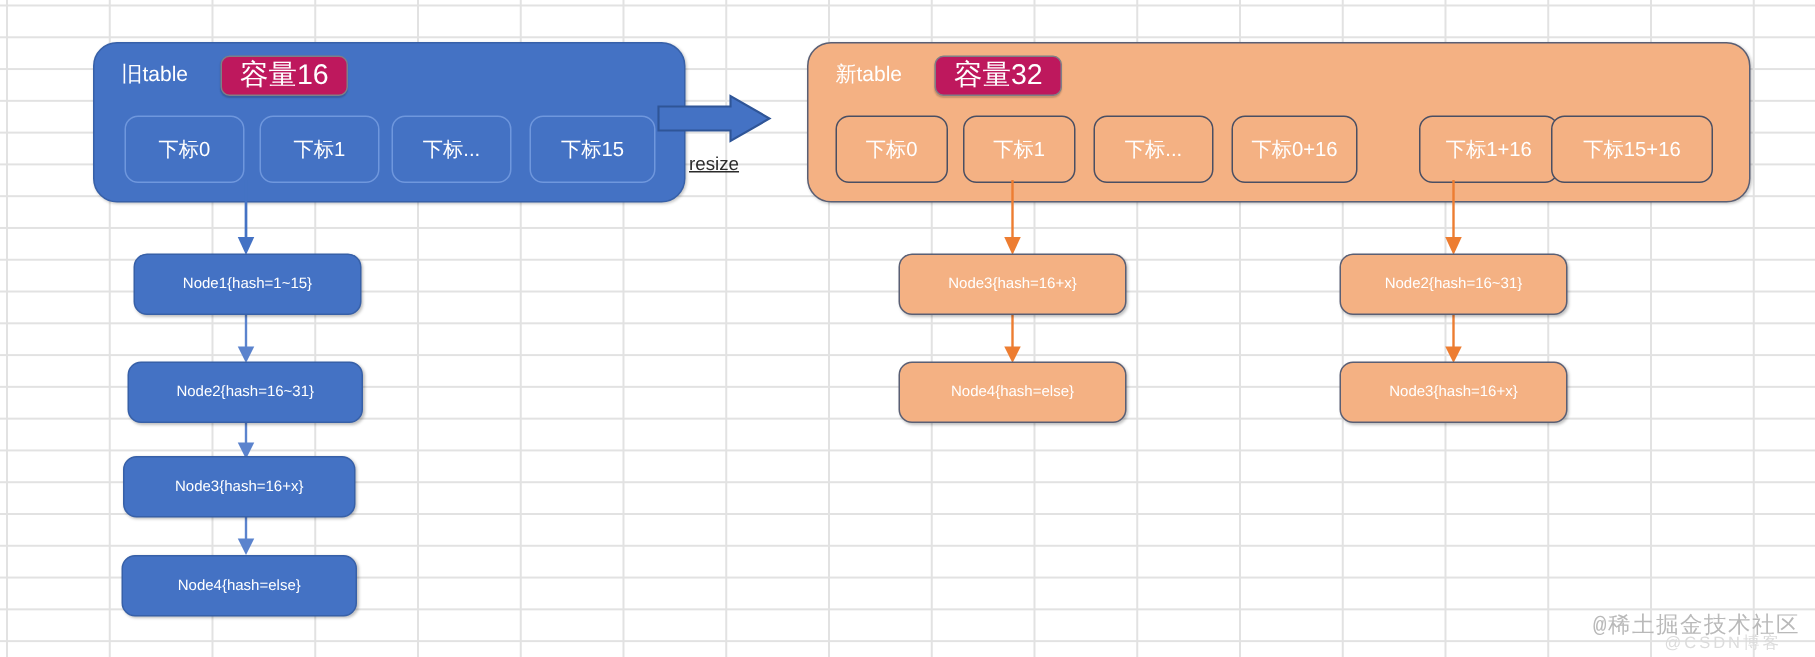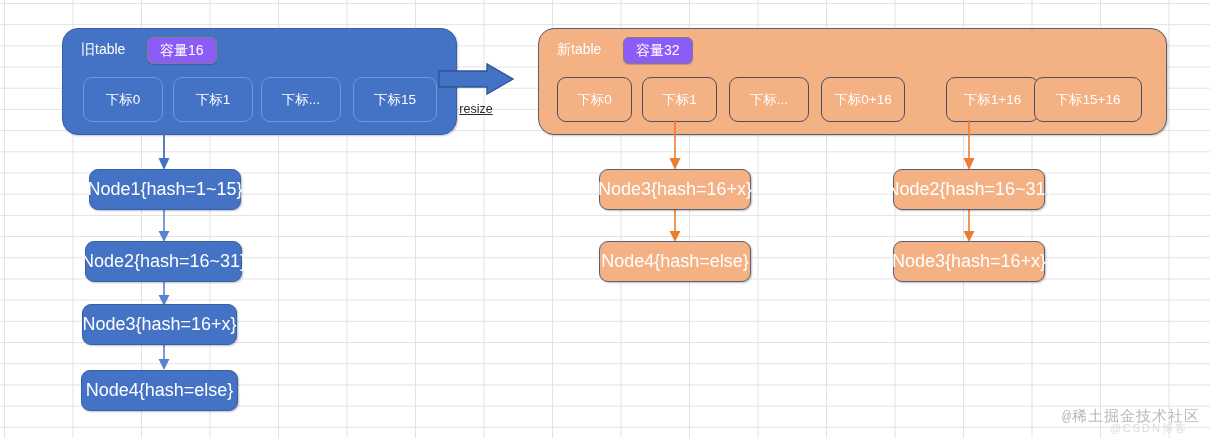--- a/index.html
+++ b/index.html
@@ -63,24 +63,24 @@
     white-space: nowrap;
   }
 
   .capacity-badge {
     position: absolute;
     top: 8px;
     height: 25px;
     line-height: 25px;
     padding: 0 12px;
     border-radius: 6px;
-    background: #8b5cf6;
+    background: #be185d;
     border: 1px solid #7f7f86;
     color: #ffffff;
-    font-size: 14px;
+    font-size: 19px;
     white-space: nowrap;
     box-shadow: 0 1px 1px rgba(0,0,0,0.18);
   }
   .old .capacity-badge { left: 84px; }
   .new .capacity-badge { left: 84px; }
 
   .slot-row {
     position: absolute;
     left: 0;
     top: 48px;
@@ -112,21 +112,21 @@
 
   
   .node {
     position: absolute;
     height: 41px;
     border-radius: 9px;
     box-sizing: border-box;
     display: flex;
     align-items: center;
     justify-content: center;
-    font-size: 18px;
+    font-size: 10px;
     color: #ffffff;
     white-space: nowrap;
     box-shadow: 1px 1px 2px rgba(0,0,0,0.25);
   }
   .node.blue {
     background: #4472C4;
     border: 1px solid #3760a8;
   }
   .node.orange {
     background: #F4B183;

